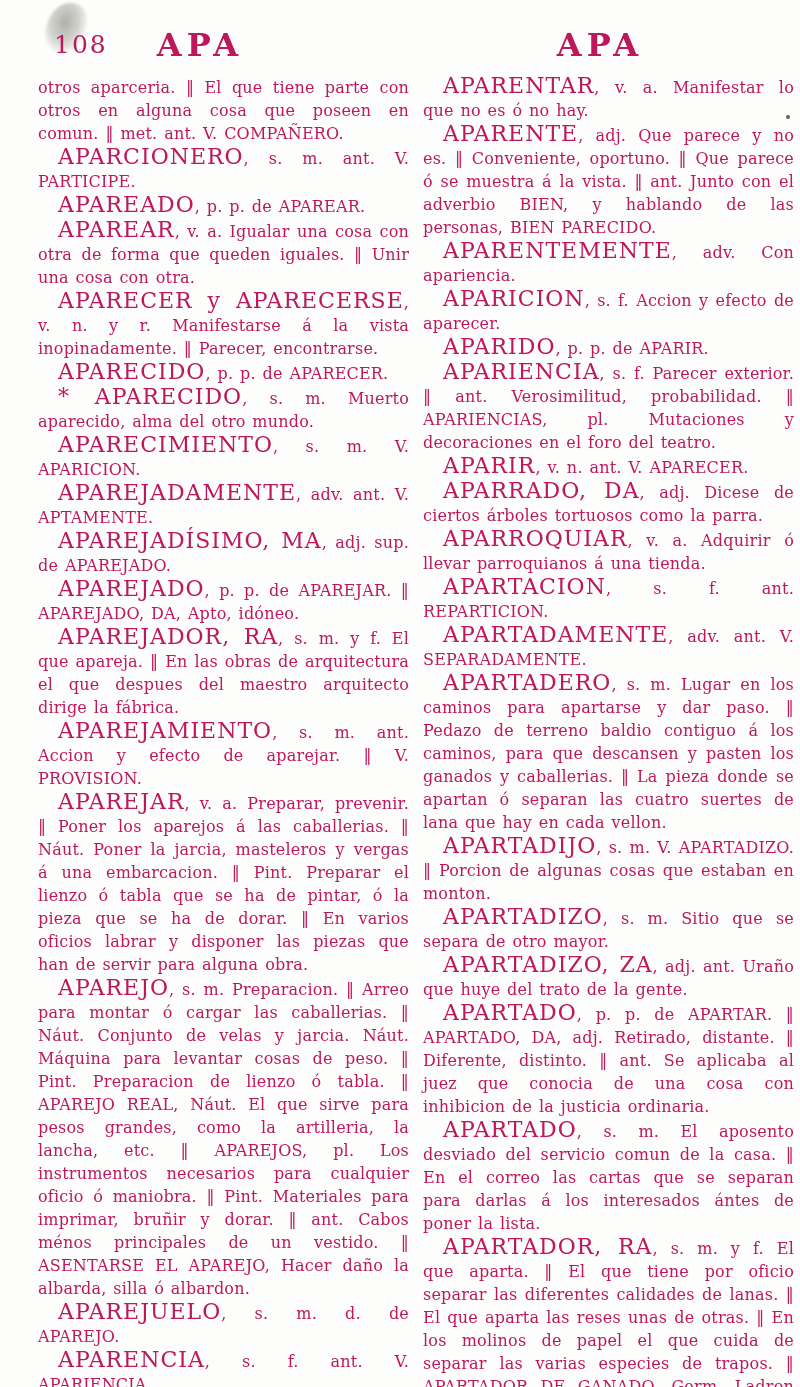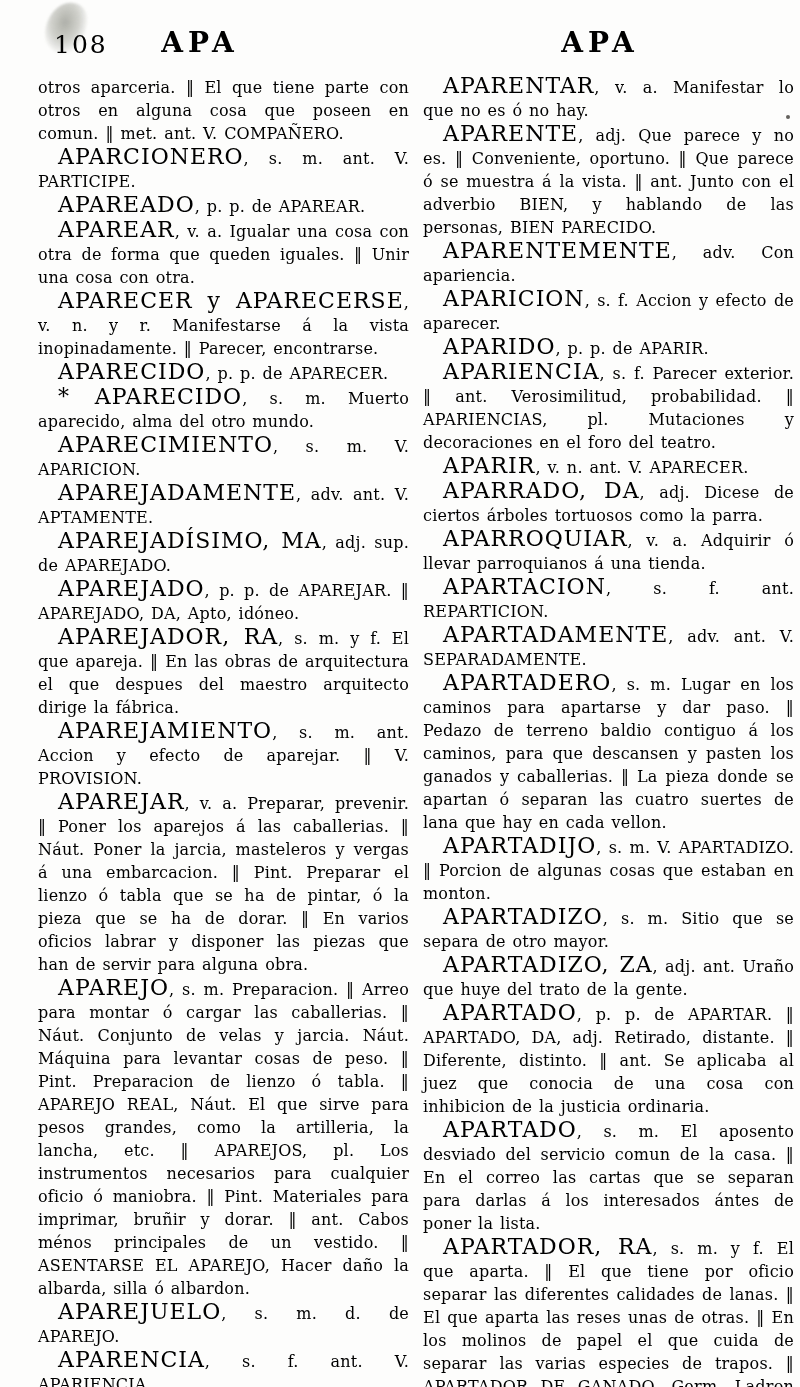--- a/index.html
+++ b/index.html
@@ -6,21 +6,21 @@
     margin: 0; padding: 0;
     width: 800px; height: 1387px;
     overflow: hidden;
     background: #ffffff;
   }
   .page {
     position: relative;
     width: 800px; height: 1387px;
     background: #fdfdfc;
     font-family: "DejaVu Serif", "Liberation Serif", serif;
-    color: #000000;
+    color: #be185d;
   }
   .smudge {
     position: absolute; left: 46px; top: 2px;
     width: 40px; height: 52px;
     background: radial-gradient(ellipse at 45% 40%, rgba(110,112,100,0.55) 0%, rgba(130,132,120,0.35) 45%, rgba(150,150,140,0) 75%);
     border-radius: 60% 40% 55% 45%;
     transform: rotate(12deg);
     filter: blur(1px);
   }
   .ink-speck {
@@ -36,21 +36,21 @@
   .page-number {
     position: absolute; left: 54px; top: 30px;
     font-size: 25px; letter-spacing: 2px;
   }
   .running-heads {
     display: flex;
   }
   .running-heads .head-cell {
     width: 50%;
     text-align: center;
-    font-size: 28px;
+    font-size: 32px;
     font-weight: 700;
     letter-spacing: 5px;
   }
   .columns {
     display: flex;
     padding: 6px 6px 0 38px;
     gap: 14px;
   }
   .col {
     width: 371px;

